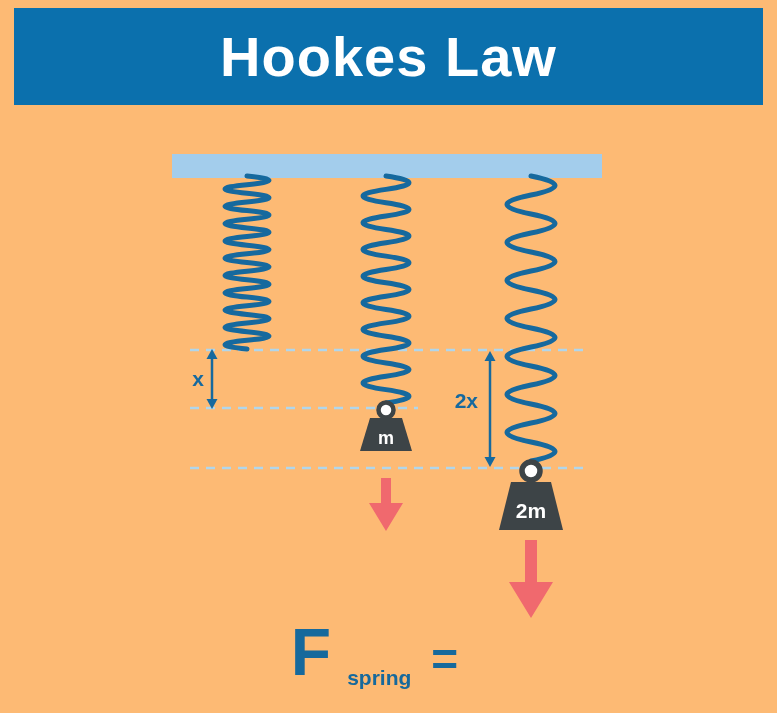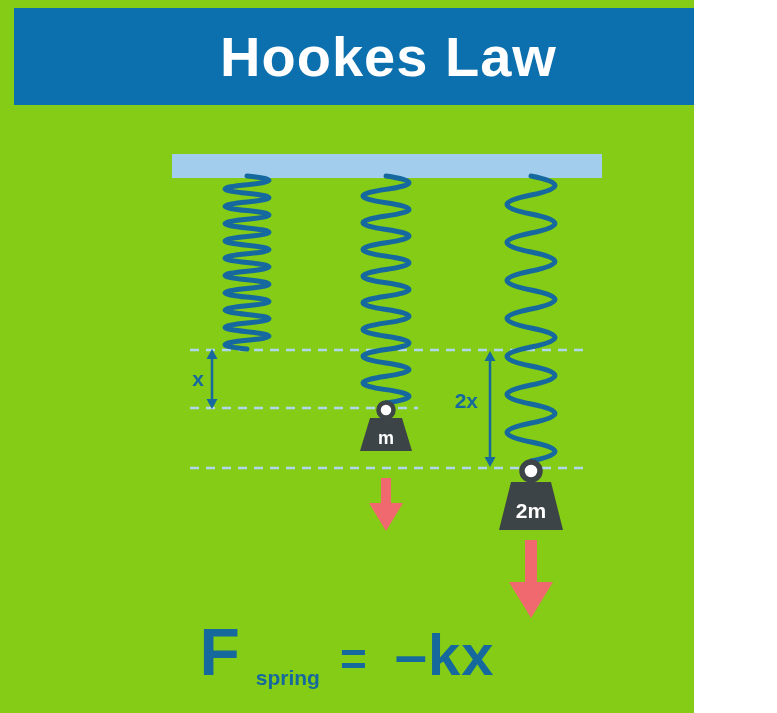--- a/index.html
+++ b/index.html
@@ -1,23 +1,22 @@
 <!DOCTYPE html>
 <html><head>
 <meta charset="utf-8">
 <style>
   html, body { margin: 0; padding: 0; background: #ffffff; }
   .canvas {
     position: relative;
-    width: 646px;
+    width: 777px;
     height: 713px;
-    background: #84cc16;
+    background: #fdba74;
     overflow: hidden;
     font-family: "Liberation Sans", sans-serif;
-    padding-left: 48px;
   }
   .banner {
     position: absolute;
     left: 14px; top: 8px;
     width: 749px; height: 97px;
     background: #0b70ad;
     display: flex;
     align-items: center;
     justify-content: center;
   }
@@ -105,16 +104,15 @@
     </g>
 
     <path d="M381,478 L391,478 L391,503 L403,503 L386,531 L369,503 L381,503 Z" fill="#f0696e"></path>
     <path d="M525,540 L537,540 L537,582 L553,582 L531,618 L509,582 L525,582 Z" fill="#f0696e"></path>
   </svg>
 
   <div class="formula">
     <span class="f-symbol">F</span>
     <span class="f-sub">spring</span>
     <span class="f-eq">=</span>
-    <span class="f-expr">–kx</span>
   </div>
 
 </div>
 
 </body></html>

